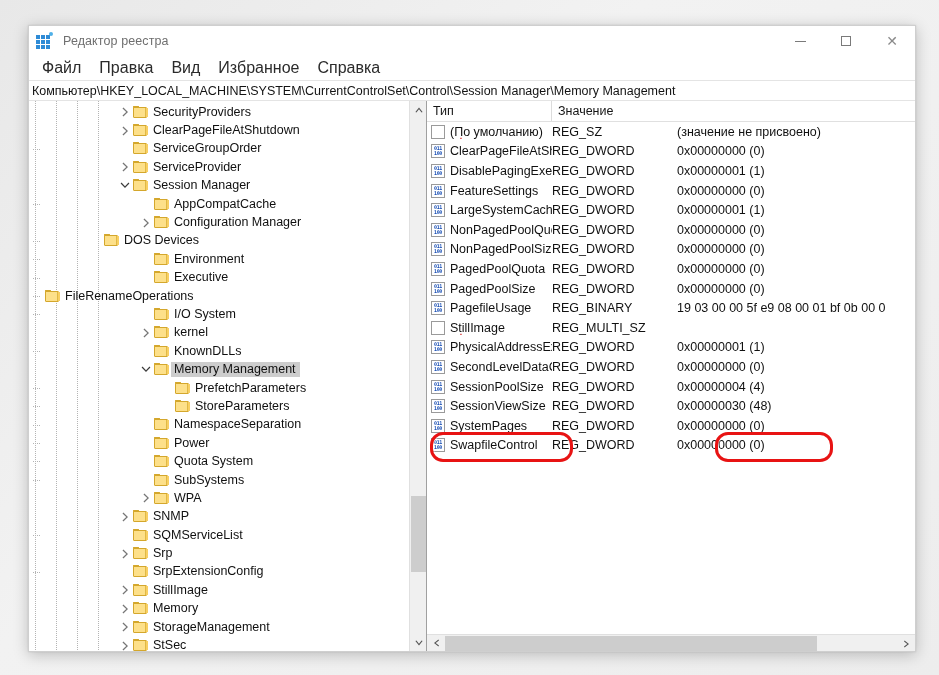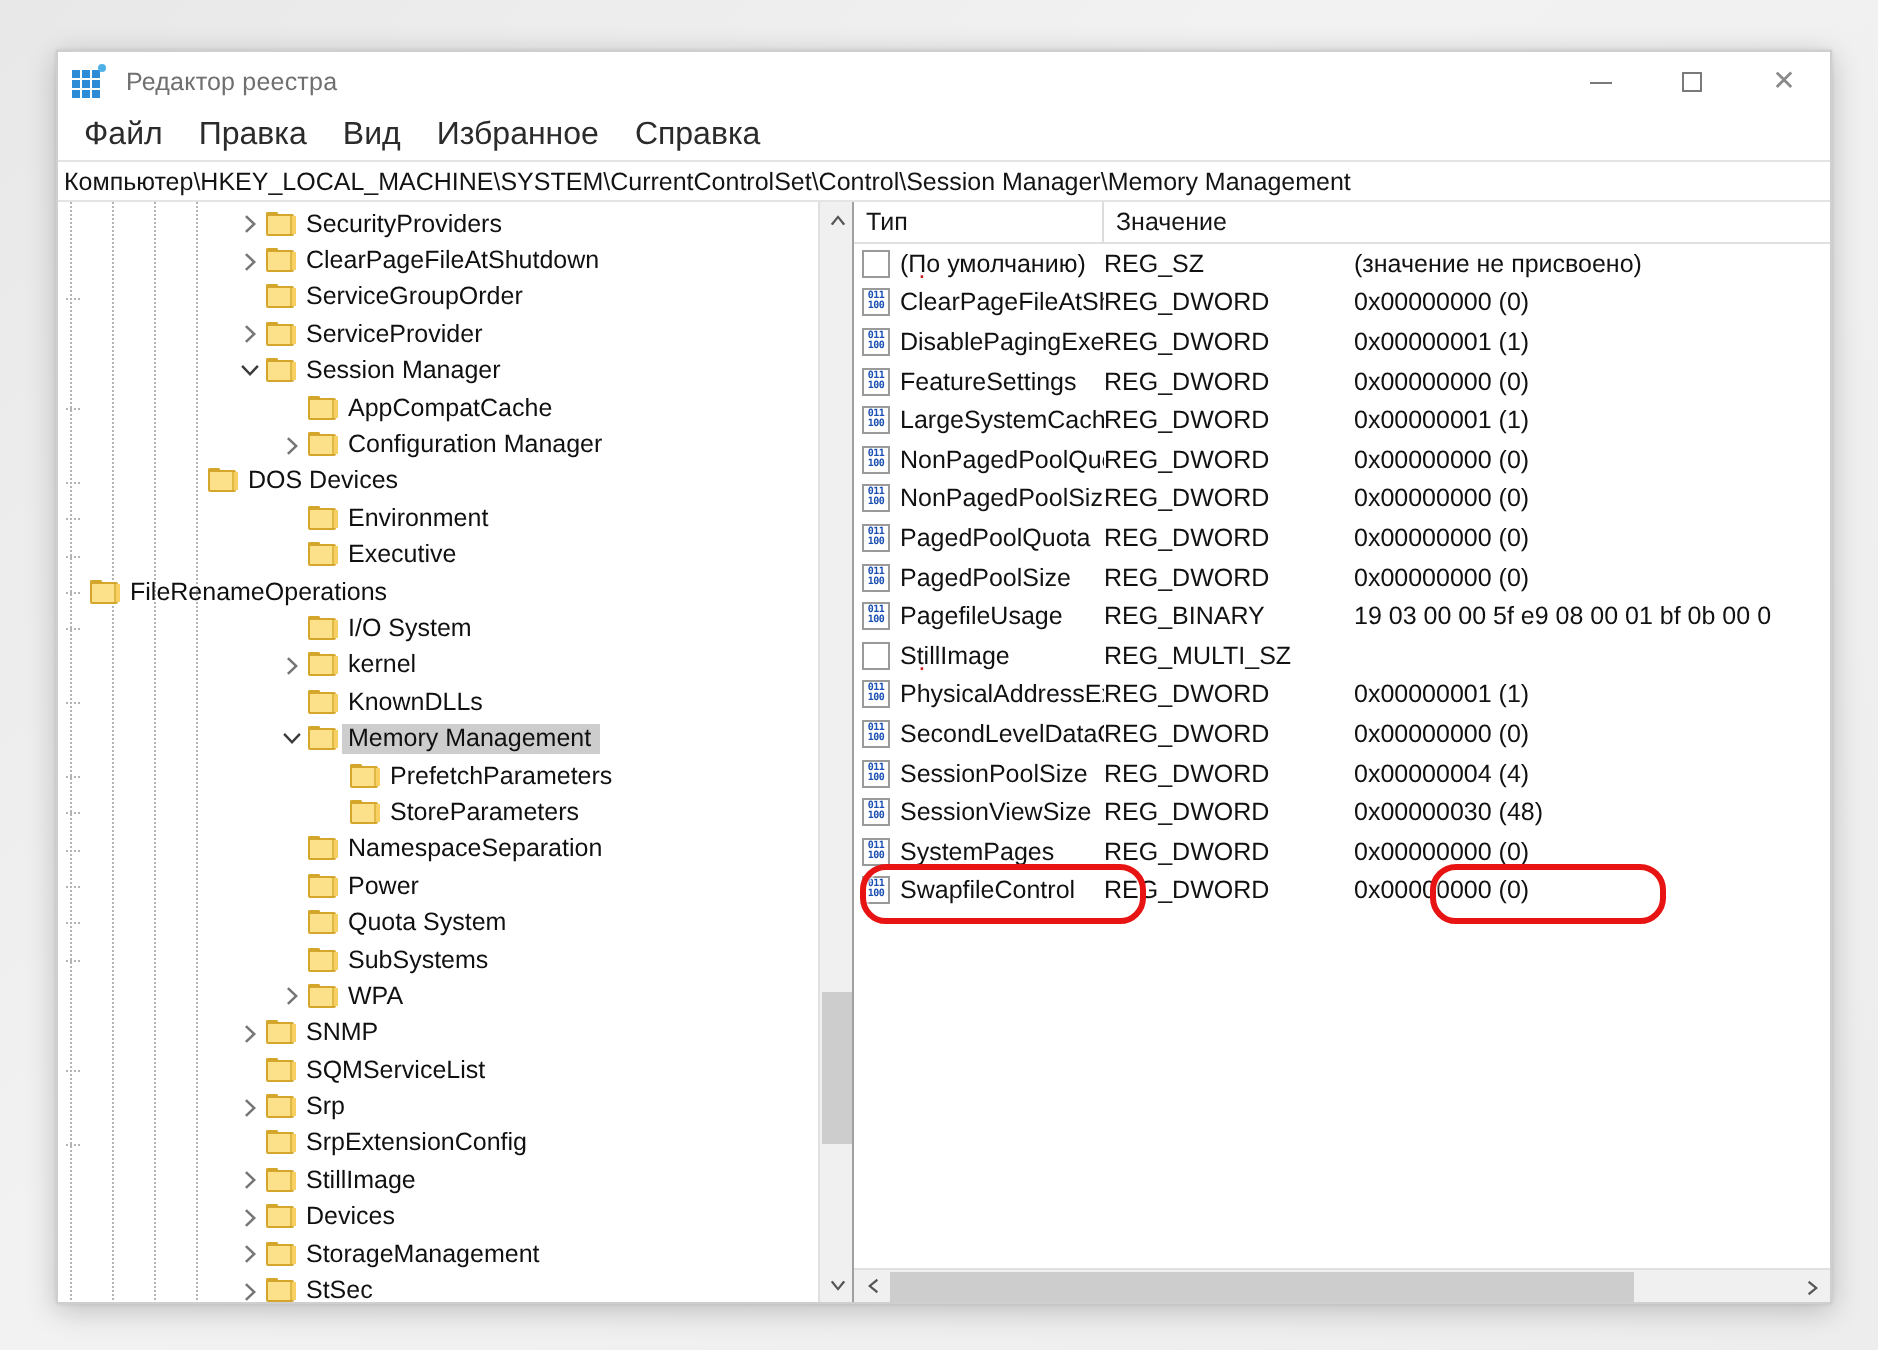--- a/index.html
+++ b/index.html
@@ -603,21 +603,21 @@
             <span class="twist">
               <svg width="7" height="10" viewBox="0 0 7 10">
                 <path d="M1.4 0.6 L6 5 L1.4 9.4 L0.5 8.5 L4.2 5 L0.5 1.5 Z" fill="#767676"></path>
               </svg>
             </span>
             <span class="folder">
               <span class="ft"></span>
               <span class="fb"></span>
               <span class="fs"></span>
             </span>
-            <span class="lbl">Devices</span>
+            <span class="lbl">Memory</span>
           </div>
           <div class="tnode" style="padding-left: 88px;">
             <span class="twist">
               <svg width="7" height="10" viewBox="0 0 7 10">
                 <path d="M1.4 0.6 L6 5 L1.4 9.4 L0.5 8.5 L4.2 5 L0.5 1.5 Z" fill="#767676"></path>
               </svg>
             </span>
             <span class="folder">
               <span class="ft"></span>
               <span class="fb"></span>

